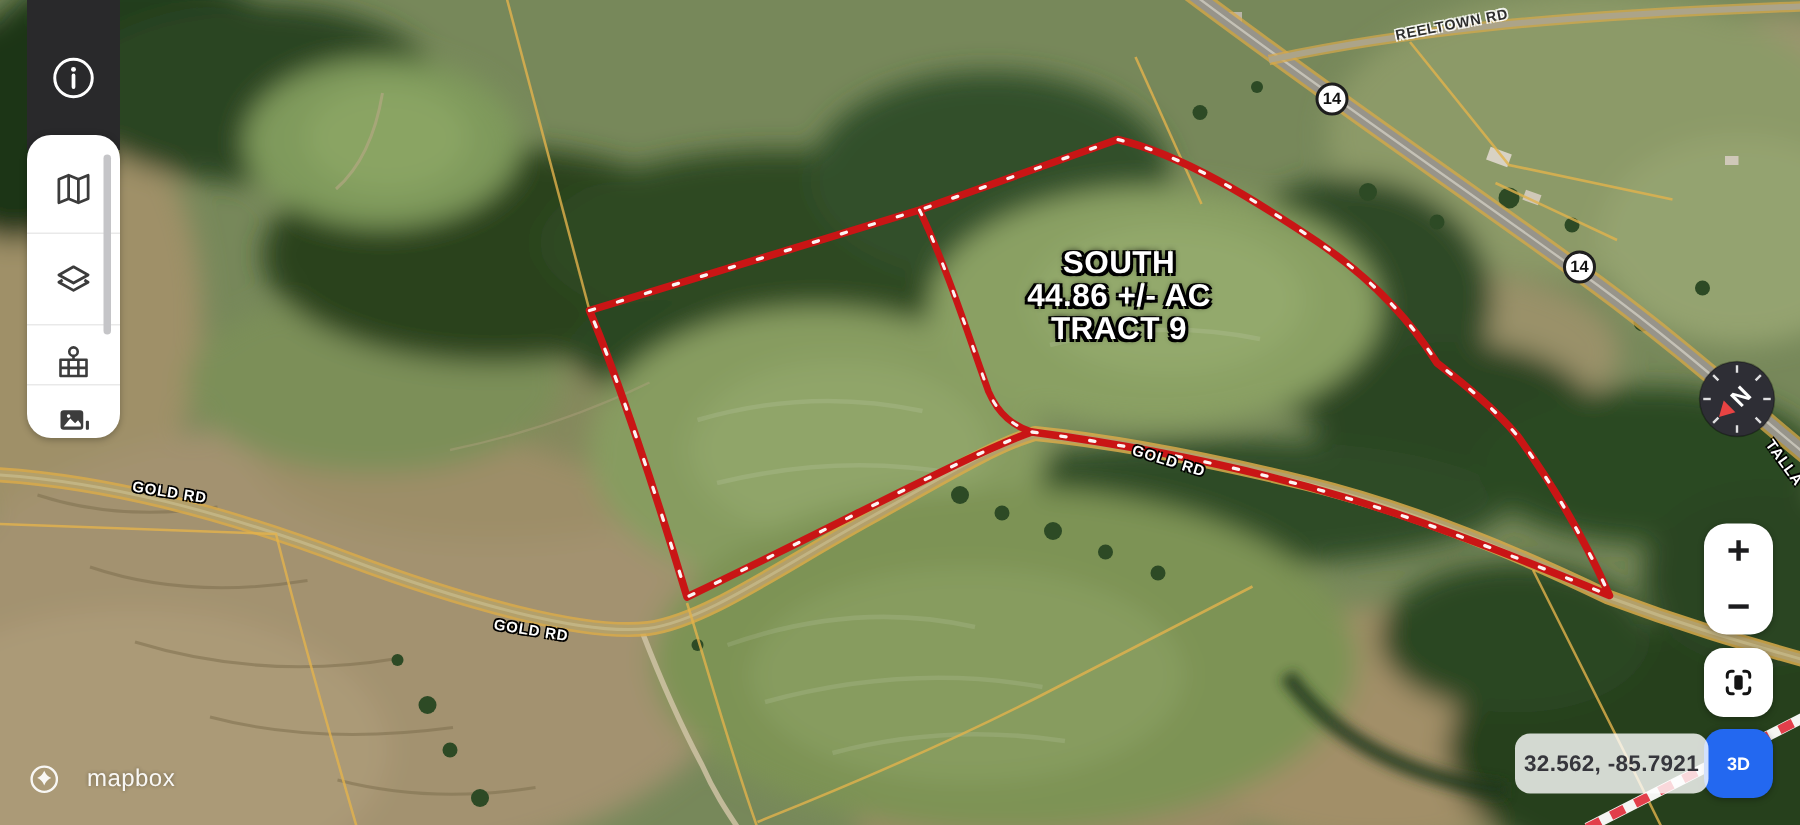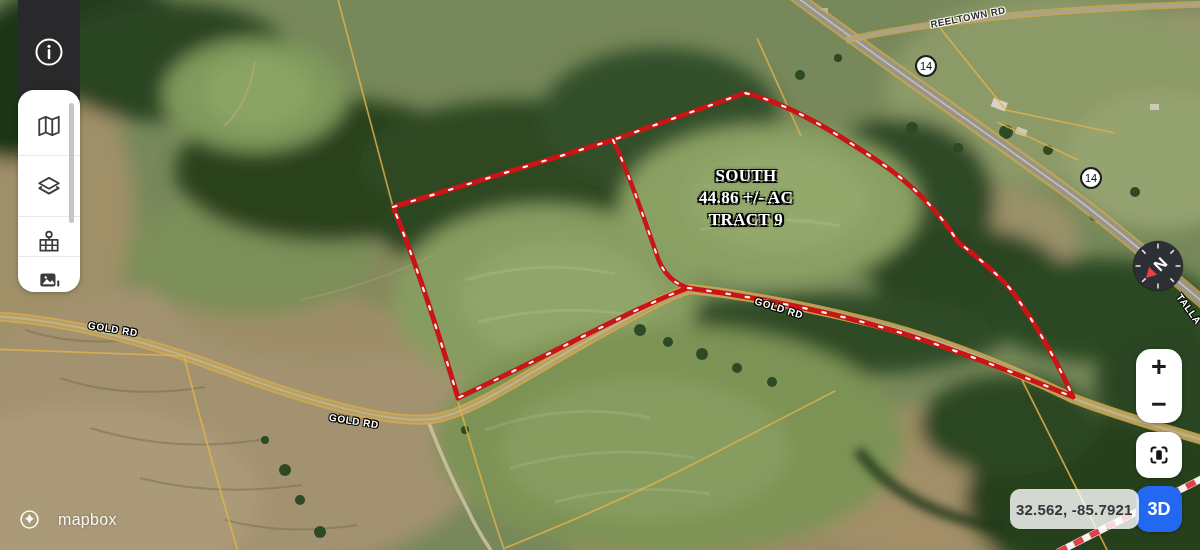--- a/index.html
+++ b/index.html
@@ -3,54 +3,54 @@
 <meta charset="utf-8">
 <style>
   html,body{margin:0;padding:0;background:#000;}
   *{box-sizing:border-box;}
   #app{position:relative;width:1200px;height:550px;overflow:hidden;
        font-family:"Liberation Sans",sans-serif;background:#77885a;}
   #map-svg{position:absolute;left:0;top:0;width:1200px;height:550px;display:block;}
 
   
   .tract-label{position:absolute;transform:translateX(-50%);text-align:center;
-    color:#fff;font-weight:bold;font-size:17px;line-height:22px;letter-spacing:.3px;
+    color:#fff;font-weight:bold;font-size:21px;line-height:22px;letter-spacing:.3px;
     text-shadow:-2px -1px 0 #000,2px -1px 0 #000,-2px 2px 0 #000,2px 2px 0 #000,0 0 4px #000;
-    white-space:nowrap;pointer-events:none;font-family:Liberation Serif, serif;}
+    white-space:nowrap;pointer-events:none;}
   .road-label{position:absolute;transform:translate(-50%,-50%) rotate(var(--rot,0deg));
     color:#fff;font-weight:bold;font-size:10px;letter-spacing:.6px;white-space:nowrap;
     text-shadow:-1px -1px 0 #000,1px -1px 0 #000,-1px 1px 0 #000,1px 1px 0 #000;
     pointer-events:none;}
   .road-label.dark{color:#2e2e2e;
     text-shadow:-1px -1px 0 rgba(255,255,255,.85),1px -1px 0 rgba(255,255,255,.85),
                 -1px 1px 0 rgba(255,255,255,.85),1px 1px 0 rgba(255,255,255,.85);}
   .hwy-shield{position:absolute;width:22px;height:22px;border-radius:50%;
-    background:#fff;border:2px solid #1e1e1e;color:#111;font-size:11px;font-weight:normal;
-    display:flex;align-items:center;justify-content:center;margin-left:38px;}
+    background:#fff;border:2px solid #1e1e1e;color:#111;font-size:11px;font-weight:bold;
+    display:flex;align-items:center;justify-content:center;}
 
   
   #side-dark{position:absolute;left:18px;top:0;width:62px;height:100px;background:#29292b;}
   #side-panel{position:absolute;left:18px;top:90px;width:62px;height:202px;background:#fff;
     border-radius:16px;box-shadow:0 1px 5px rgba(0,0,0,.28);}
   .side-div{position:absolute;left:18px;width:62px;height:1px;background:#e9e9e9;}
   .tool-btn{position:absolute;left:33px;width:32px;height:32px;display:flex;
     align-items:center;justify-content:center;cursor:pointer;}
   #side-scrollbar{position:absolute;left:69px;top:103px;width:5px;height:120px;
     background:#c5c5c8;border-radius:3px;}
 
   
   .ctl{position:absolute;background:#fff;box-shadow:0 1px 4px rgba(0,0,0,.3);}
   #zoom-panel{left:1136px;top:349px;width:46px;height:74px;border-radius:15px;
     display:flex;flex-direction:column;}
   .zoom-btn{flex:1;display:flex;align-items:center;justify-content:center;
     font-size:27px;font-weight:600;color:#1c1c1e;cursor:pointer;line-height:1;}
   #fit-btn{left:1136px;top:432px;width:46px;height:46px;border-radius:13px;
     display:flex;align-items:center;justify-content:center;cursor:pointer;}
   #btn-3d{position:absolute;left:1136px;top:486px;width:46px;height:46px;border-radius:13px;
-    background:#2368f0;color:#fff;font-size:18px;font-weight:bold;display:flex;
+    background:#2368f0;color:#fff;font-size:12px;font-weight:bold;display:flex;
     align-items:center;justify-content:center;cursor:pointer;box-shadow:0 1px 4px rgba(0,0,0,.3);}
   #coord-pill{position:absolute;left:1010px;top:489px;height:40px;padding:0 6px;
     border-radius:10px;background:rgba(255,255,255,.8);color:#36363c;font-size:15px;
     font-weight:bold;display:flex;align-items:center;letter-spacing:.2px;}
   #compass{position:absolute;left:1131px;top:239px;width:54px;height:54px;cursor:pointer;}
 
   
   #brand{position:absolute;left:20px;top:510px;display:flex;align-items:center;gap:19px;
     opacity:.92;}
   #brand-text{color:#fff;font-size:16px;font-weight:500;letter-spacing:.3px;

